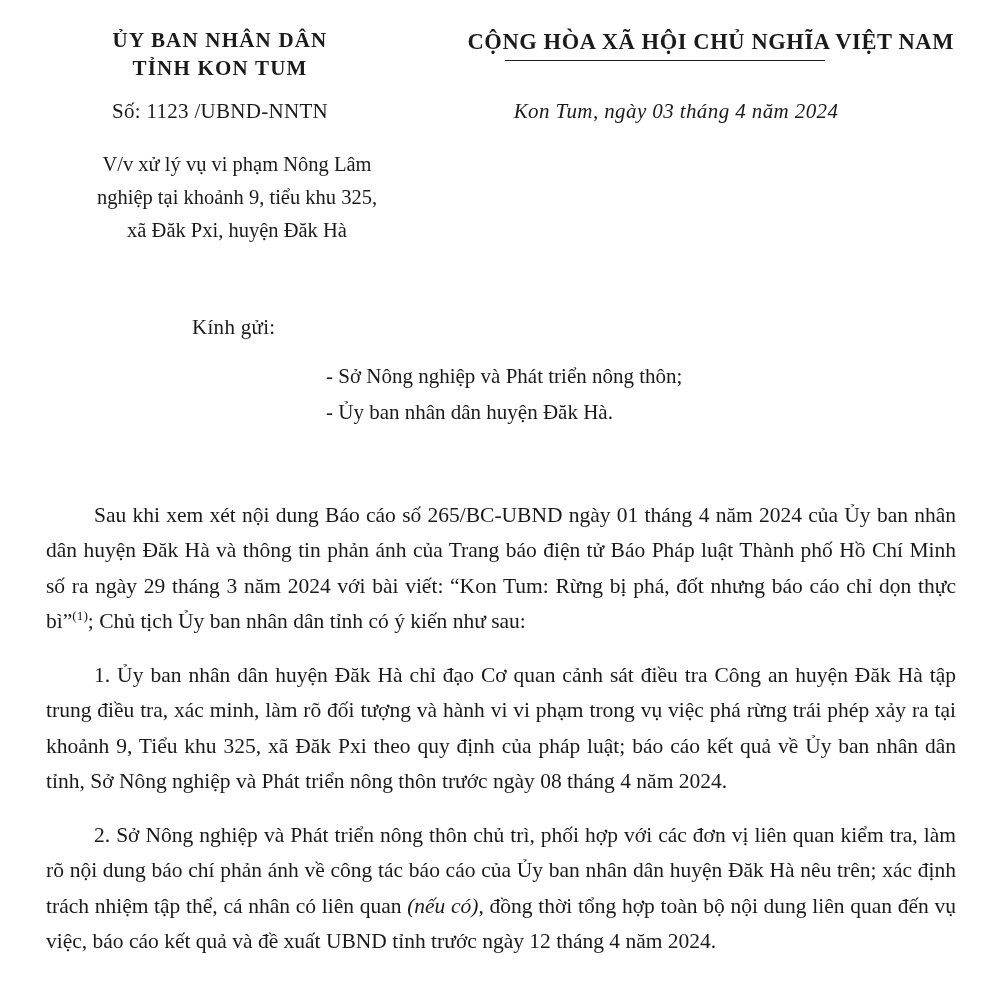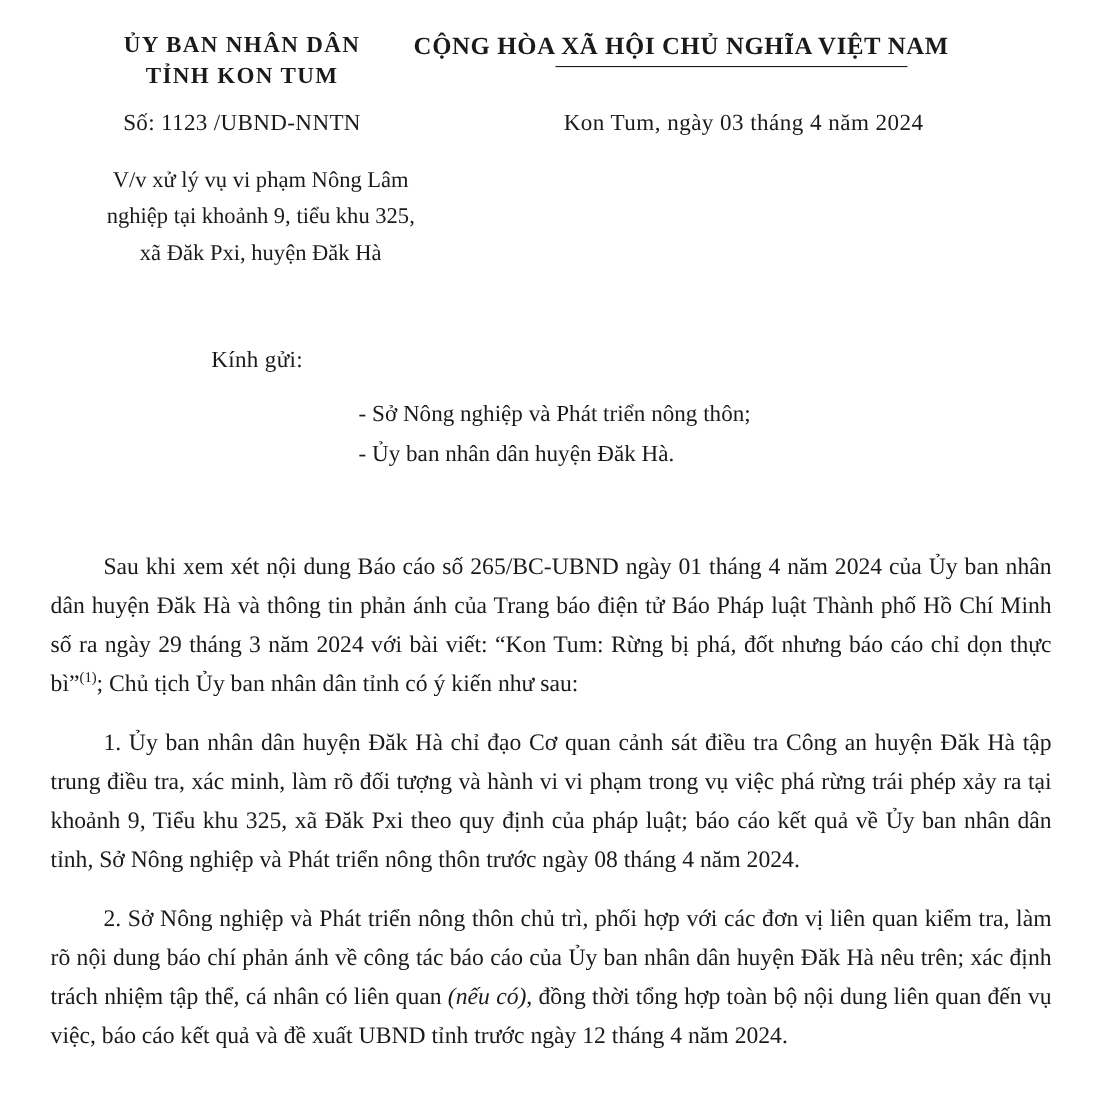--- a/index.html
+++ b/index.html
@@ -29,21 +29,21 @@
     align-items: flex-start;
   }
   .header-left {
     width: 340px;
     padding-left: 28px;
     box-sizing: border-box;
     text-align: center;
   }
   .header-right {
     flex: 1;
-    text-align: left;
+    text-align: right;
     padding-right: 10px;
   }
   .org-line1 {
     font-size: 21px;
     font-weight: bold;
     letter-spacing: 1.2px;
     line-height: 1.35;
   }
   .org-line2 {
     font-size: 21px;
@@ -88,20 +88,21 @@
     text-align: center;
     padding-right: 10px;
   }
   .doc-number {
     font-size: 21px;
     line-height: 1.4;
     letter-spacing: 0.3px;
   }
   .place-date {
     font-size: 21px;
+    font-style: italic;
     line-height: 1.4;
     letter-spacing: 0.4px;
   }
 
   .subject {
     width: 360px;
     margin-top: 22px;
     padding-left: 42px;
     box-sizing: border-box;
     text-align: center;

